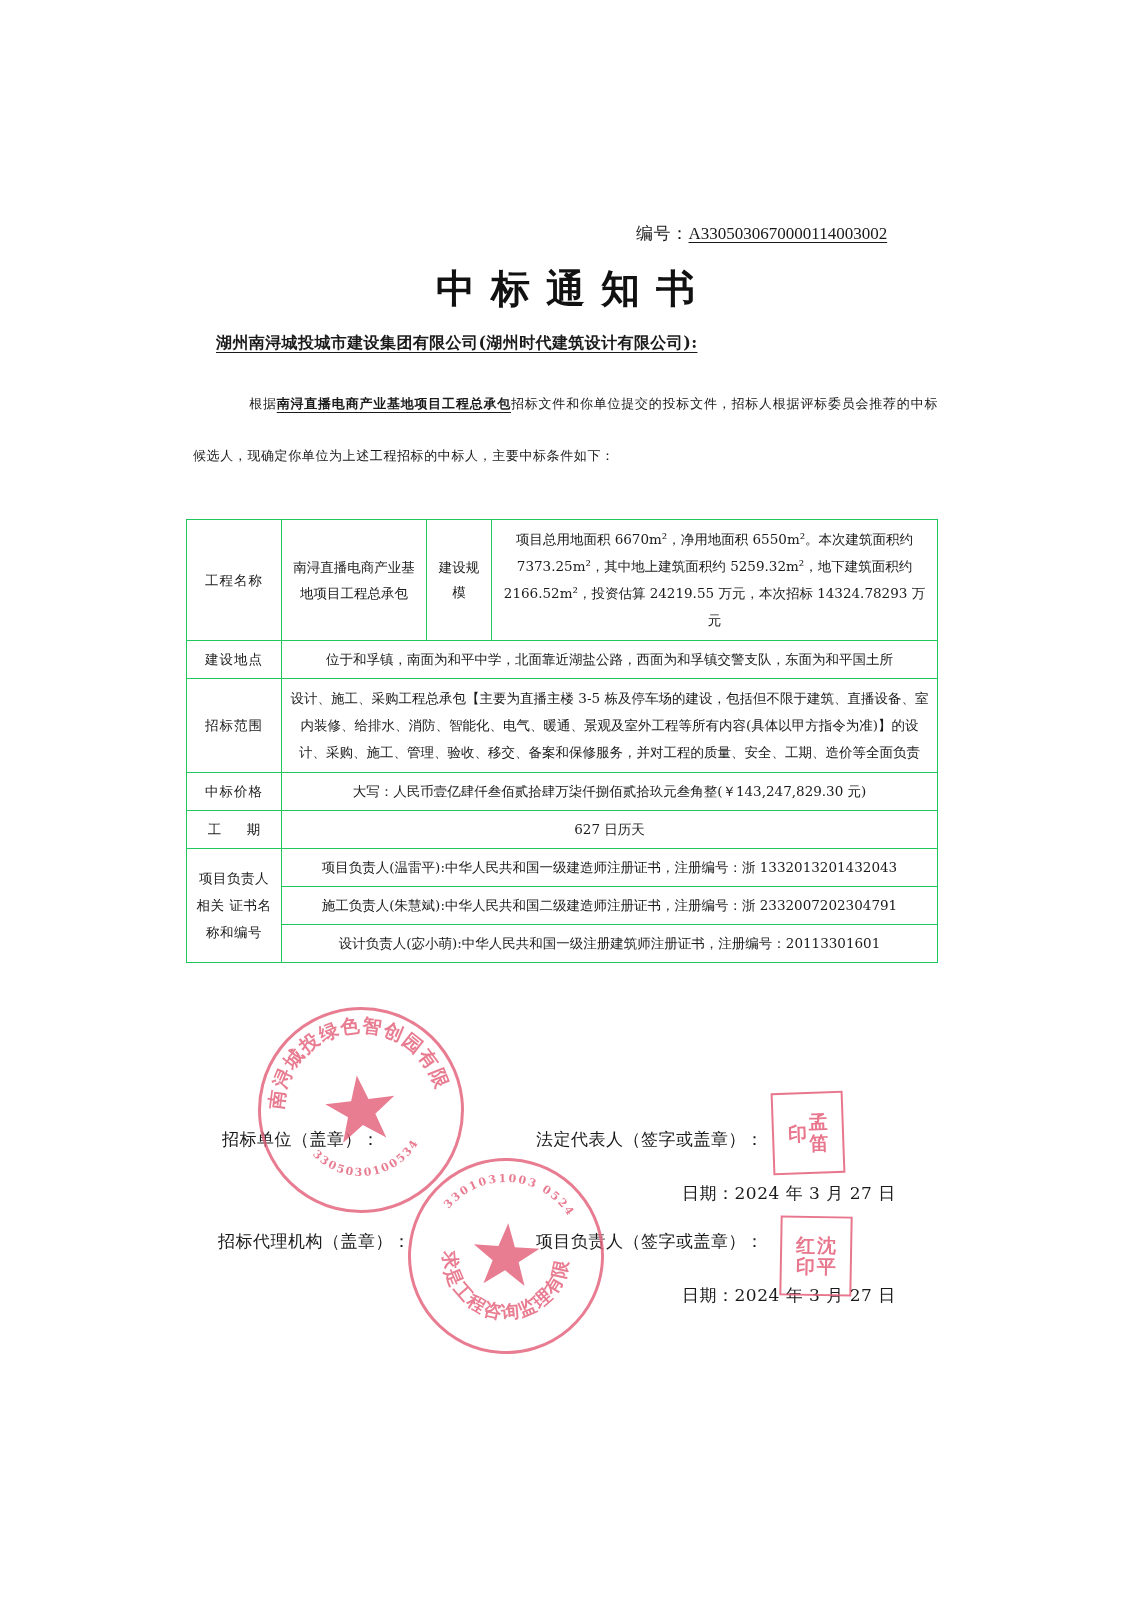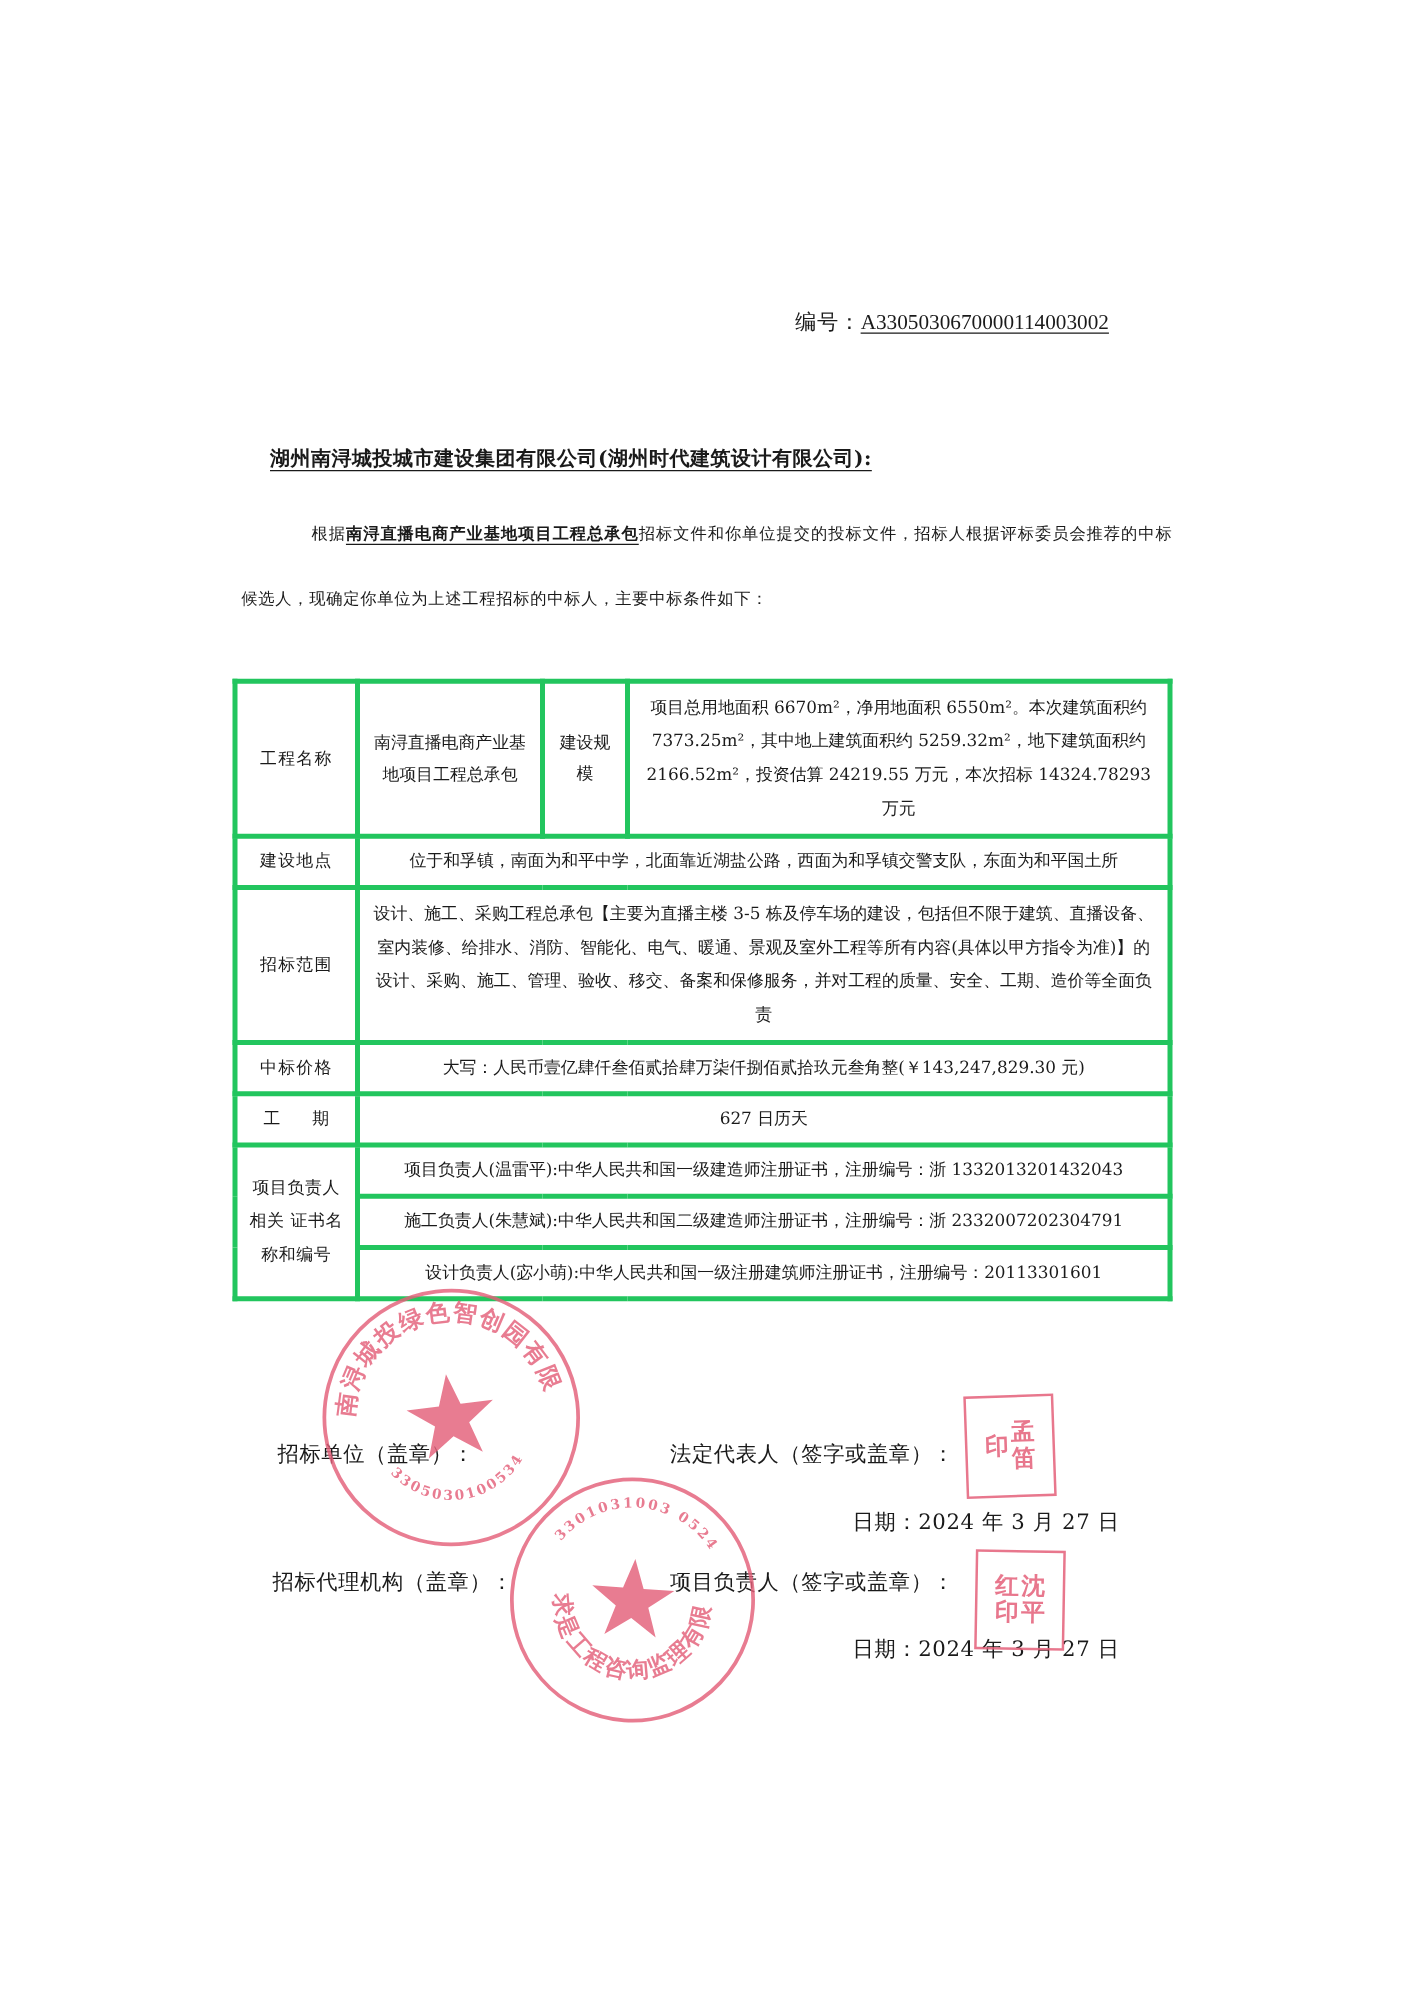--- a/index.html
+++ b/index.html
@@ -15,21 +15,20 @@
     font-family: "DejaVu Serif", "Liberation Serif", serif;
     color: #1a1a1a;
     overflow: hidden;
   }
   .page {
     position: absolute;
     left: 0; top: 0;
     width: 1131px;
     height: 1140px;
     background: #fff;
-    margin-top: 24px;
   }
   
   .docnum-row {
     position: absolute;
     left: 636px;
     top: 222px;
     font-size: 17px;
     letter-spacing: 0.5px;
     white-space: nowrap;
   }
@@ -90,21 +89,21 @@
     position: absolute;
     left: 186px;
     top: 519px;
     width: 752px;
     border-collapse: collapse;
     font-size: 13.5px;
     line-height: 25px;
     color: #1a1a1a;
   }
   table.main td {
-    border: 4px solid #22c55e;
+    border: 1px solid #22c55e;
     padding: 6px 8px;
     vertical-align: middle;
     text-align: center;
   }
   td.lbl {
     width: 78px;
     white-space: nowrap;
     letter-spacing: 1px;
   }
   td.lbl.sp { letter-spacing: 6px; text-indent: 6px; }
@@ -226,20 +225,21 @@
 </style>
 </head>
 <body>
 
 <div class="page">
 
   <div class="docnum-row">
     <span class="label">编号：</span><span class="value">A3305030670000114003002</span>
   </div>
 
+  <div class="doc-title">中标通知书</div>
 
   <div class="addressee">
     <span class="u">湖州南浔城投城市建设集团有限公司(湖州时代建筑设计有限公司):</span>
   </div>
 
   <div class="body-para">
     <span class="indent"></span><span>根据</span><span class="ul-bold">南浔直播电商产业基地项目工程总承包</span><span>招标文件和你单位提交的投标文件，招标人根据评标委员会推荐的中标候选人，现确定你单位为上述工程招标的中标人，主要中标条件如下：</span>
   </div>
 
   <table class="main">

